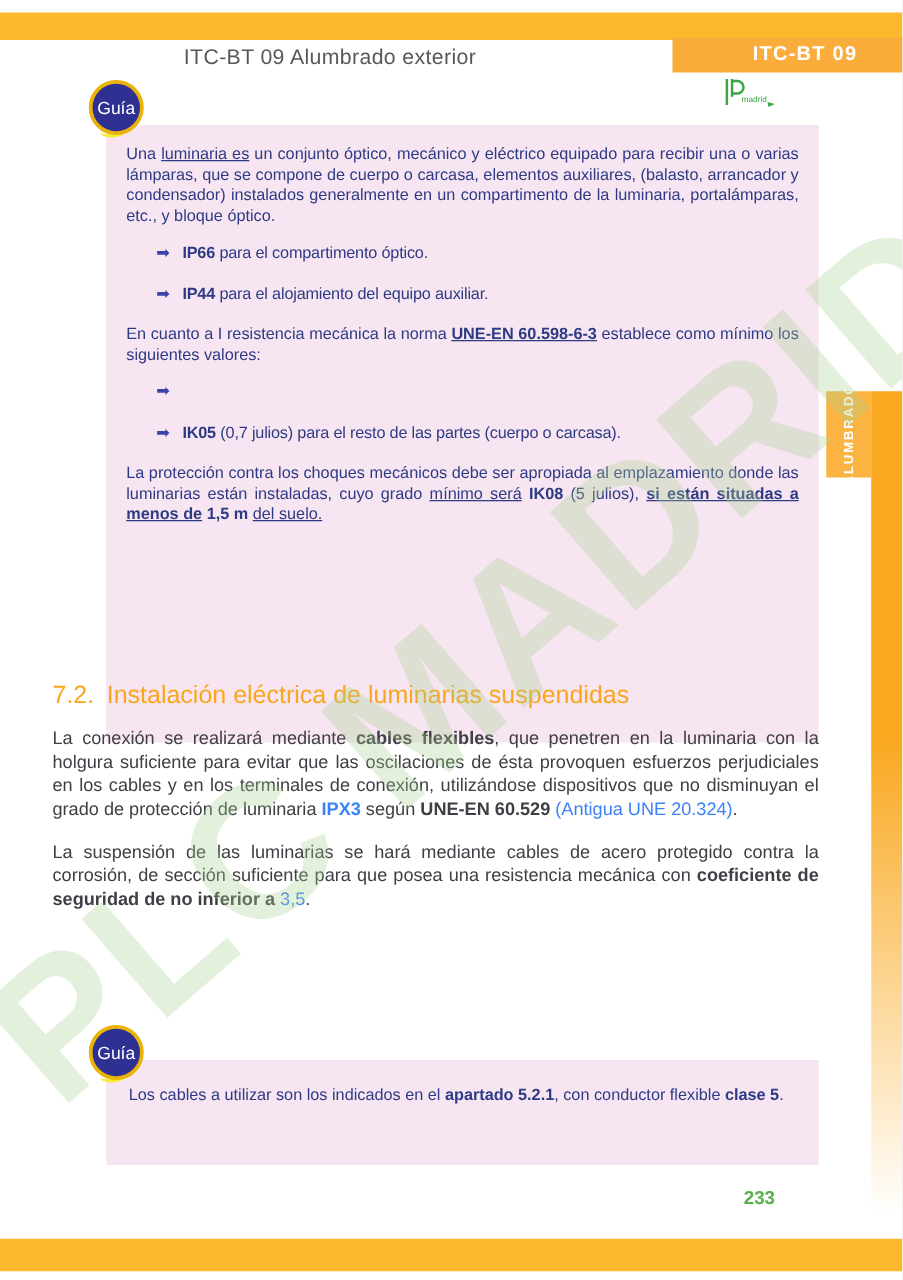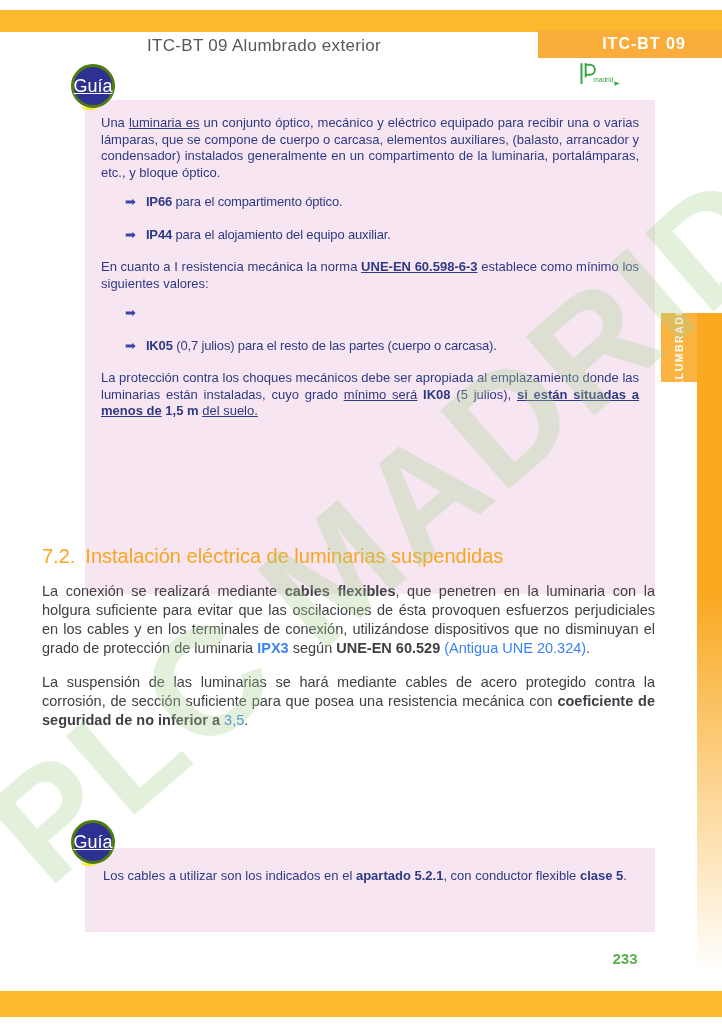--- a/index.html
+++ b/index.html
@@ -13,22 +13,22 @@
   .bottom-bar{position:absolute;left:0;top:991px;width:722px;height:26px;background:#FDB92E;}
   
   .header-title{position:absolute;left:0;top:36px;width:528px;text-align:center;
     font-size:17px;color:#57585B;letter-spacing:0.3px;}
   .header-badge{position:absolute;left:538px;top:30px;width:212px;height:28px;
     background:#FBAD3B;color:#ffffff;font-weight:bold;font-size:16px;letter-spacing:1px;
     display:flex;align-items:center;justify-content:center;}
   .logo{position:absolute;left:574px;top:60px;width:50px;height:28px;}
   
   .guia{position:absolute;width:38px;height:38px;border-radius:50%;
-    background:#2E3192;border:3px solid #4d7c0f;color:#fff;font-size:18px;
-    display:flex;align-items:center;justify-content:center;z-index:3;text-decoration:underline;}
+    background:#2E3192;border:3px solid #eab308;color:#fff;font-size:14px;
+    display:flex;align-items:center;justify-content:center;z-index:3;}
   .guia-1{left:71px;top:64px;}
   .guia-2{left:71px;top:820px;}
   .swoosh{position:absolute;width:22px;height:9px;border:0;border-bottom:3px solid #F5EC34;
     border-radius:50%;z-index:2;transform:rotate(-8deg);}
   .swoosh-1{left:80px;top:98px;}
   .swoosh-2{left:80px;top:854px;}
   
   .guide-box{position:absolute;left:85px;width:570px;background:#F7E6F2;
     color:#2D3A84;font-size:13px;line-height:16.5px;text-align:justify;
     box-sizing:border-box;overflow:hidden;}
@@ -49,21 +49,21 @@
   .g{color:#3b82f6;margin-top:36px;}
   .gu{text-decoration-color:#4F9A3B;}
   
   .side-tab{position:absolute;left:661px;top:313px;width:36px;height:69px;background:#FBB341;
     display:flex;align-items:center;justify-content:center;}
   .side-tab span{writing-mode:vertical-rl;transform:rotate(180deg);color:#ffffff;
     font-weight:bold;font-size:10.5px;letter-spacing:1.5px;}
   .side-strip{position:absolute;left:697px;top:313px;width:25px;height:660px;
     background:linear-gradient(180deg,#F9A81F 0%,#F9A81F 42%,rgba(249,168,31,0) 100%);}
   
-  .page-num{position:absolute;left:595px;top:950px;width:60px;text-align:center;
+  .page-num{position:absolute;left:595px;top:950px;width:60px;text-align:left;
     color:#59B04B;font-weight:bold;font-size:15px;}
   
   .watermark{position:absolute;top:440px;left:-130px;width:1030px;text-align:center;
     font-size:152px;font-weight:bold;letter-spacing:3px;white-space:nowrap;
     color:rgba(169,207,146,0.32);transform:rotate(-41deg);z-index:4;pointer-events:none;}
 </style>
 </head>
 <body>
 
 <div class="page">

